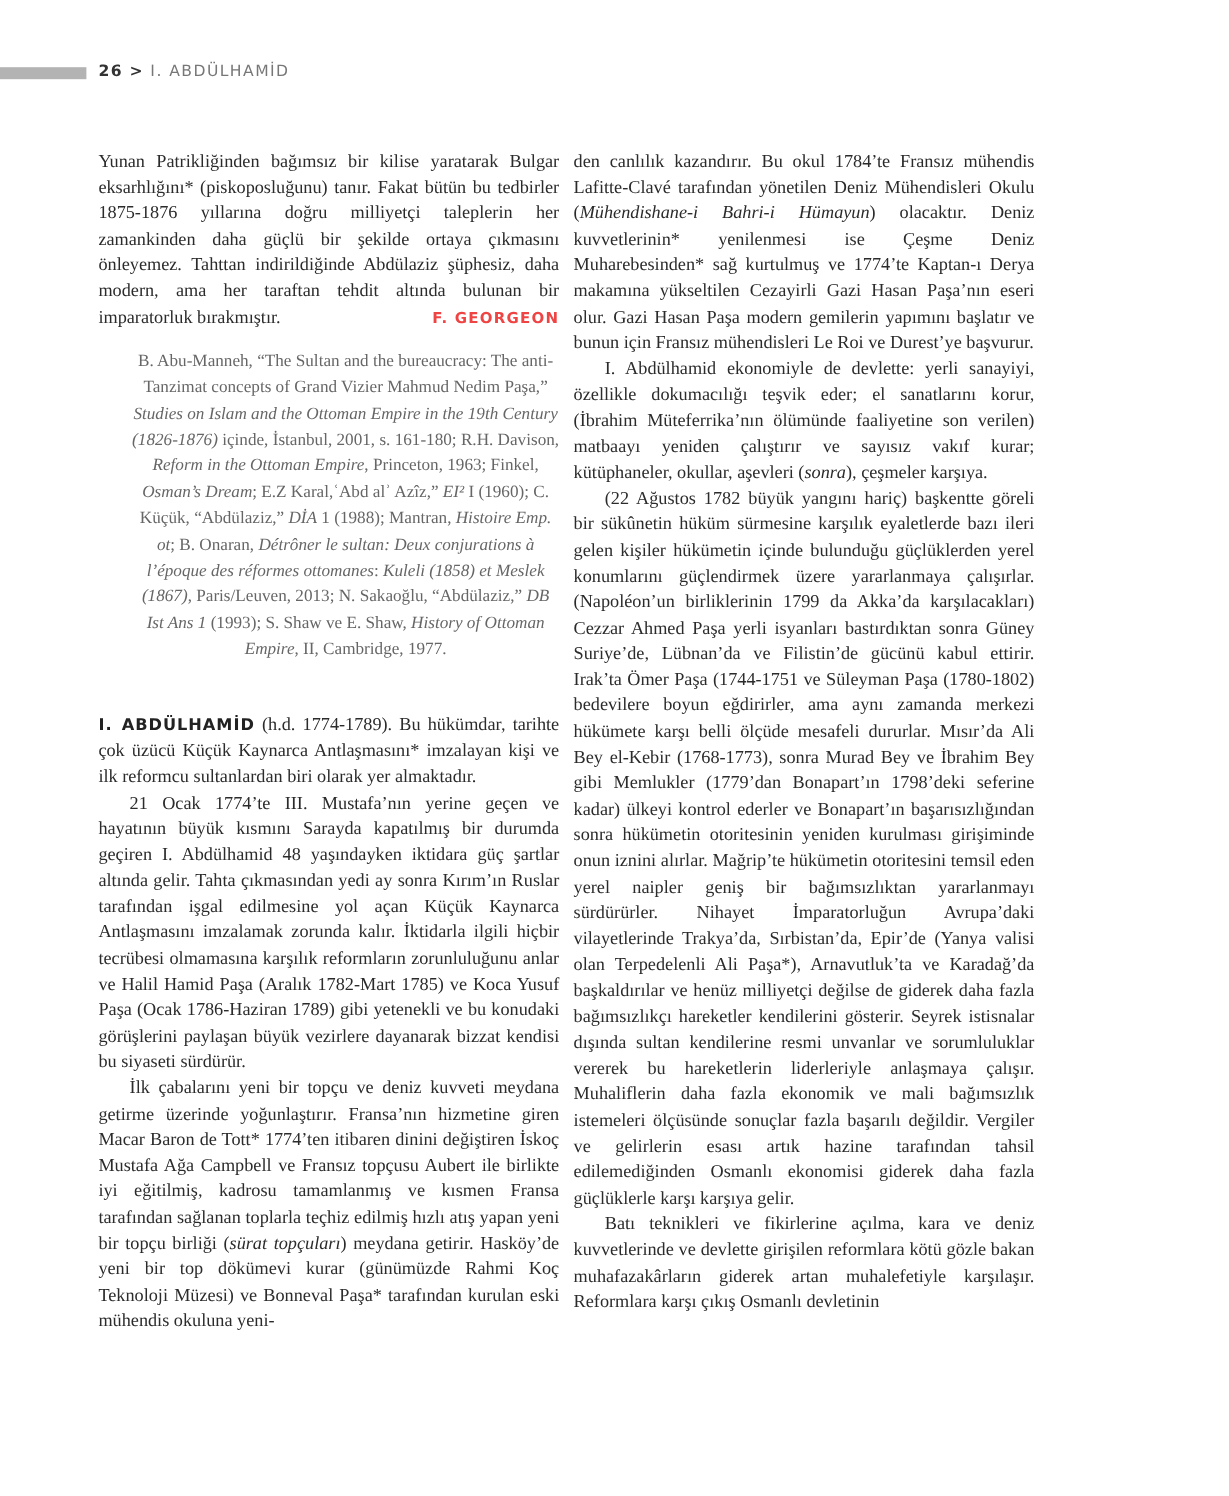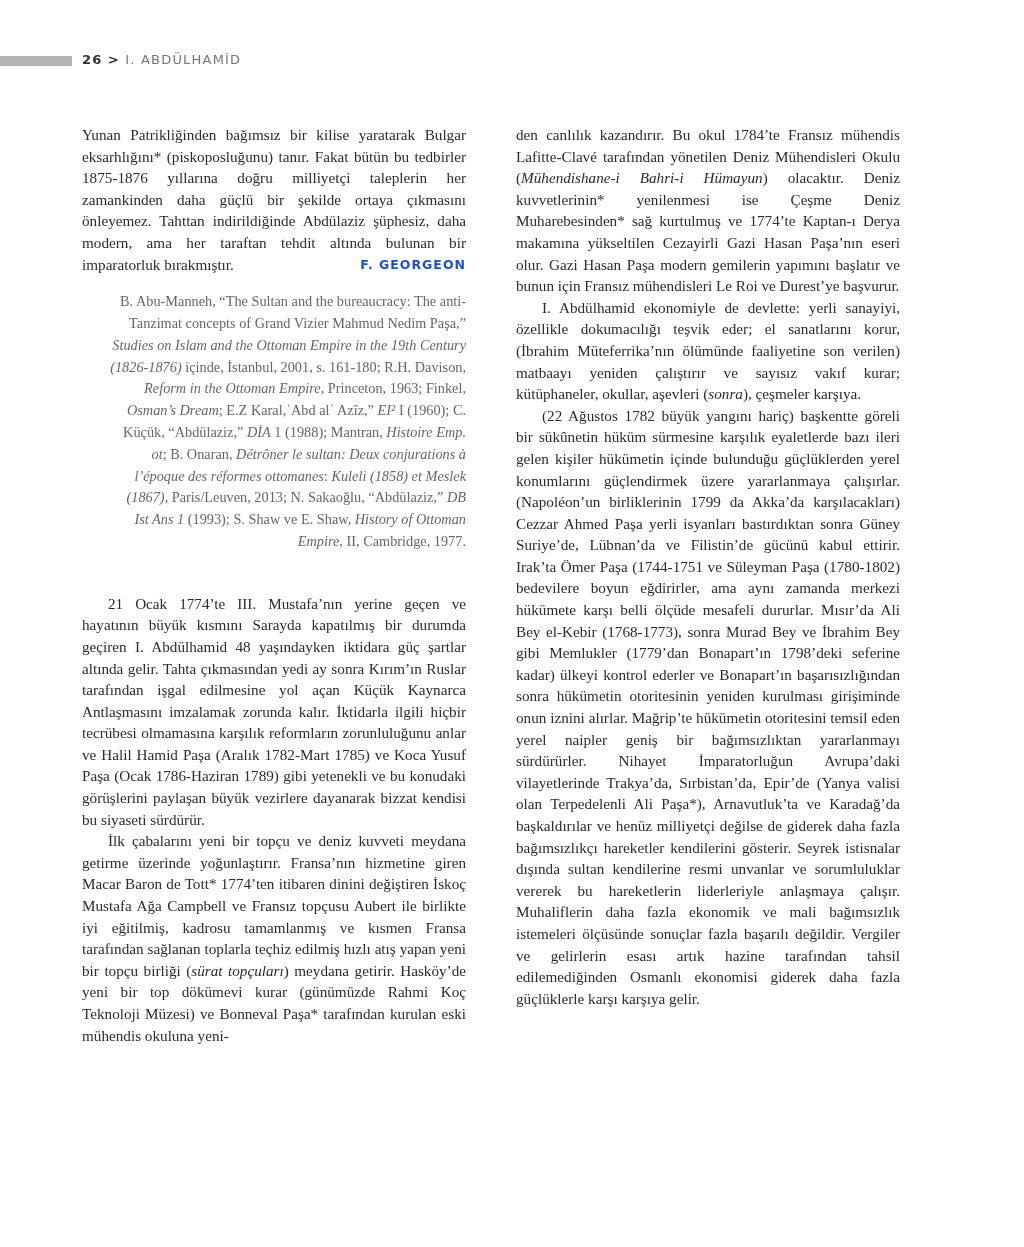--- a/index.html
+++ b/index.html
@@ -4,47 +4,49 @@
 <style>
   html, body { margin: 0; padding: 0; background: #ffffff; }
   body { width: 1024px; height: 1247px; position: relative; overflow: hidden; }
   .header-bar { position: absolute; left: 0; top: 56px; width: 72px; height: 10px; background: #b3b3b3; }
   .header { position: absolute; left: 82px; top: 52px; font-family: "DejaVu Sans", sans-serif; font-size: 13px; letter-spacing: 1.2px; color: #555; }
   .header .pg { font-weight: bold; color: #333; }
   .header .sep { font-weight: bold; color: #333; }
   .header .ttl { color: #777; }
   .col { position: absolute; top: 104px; width: 384px; font-family: "Liberation Serif", "DejaVu Serif", serif; font-size: 15.2px; line-height: 21.6px; color: #2b2b2b; text-align: justify; hyphens: manual; margin-top: 20px; }
   .col.left { left: 82px; }
-  .col.right { left: 516px; }
+  .col.right { left: 478px; }
   p { margin: 0; }
   .indent { text-indent: 26px; }
-  .sig { font-family: "DejaVu Sans", sans-serif; font-weight: bold; font-size: 12.5px; letter-spacing: 1px; color: #1d4ed8; float: right; }
-  .biblio { margin: 16px 0 0 28px; font-size: 14.3px; line-height: 21.8px; color: #666; text-align: right; }
+  .sig { font-family: "DejaVu Sans", sans-serif; font-weight: bold; font-size: 12.5px; letter-spacing: 1px; color: #ef4444; float: right; }
+  .biblio { margin: 16px 0 0 28px; font-size: 14.3px; line-height: 21.8px; color: #666; text-align: center; }
   .biblio i { color: #666; }
   .entry { margin-top: 40px; }
   .entry-head { font-family: "DejaVu Sans", sans-serif; font-weight: bold; font-size: 13.5px; letter-spacing: 0.8px; color: #222; }
 </style>
 </head>
 <body>
 
 <div class="header-bar"></div>
 <div class="header">
   <span class="pg">26</span>
   <span class="sep">&gt;</span>
   <span class="ttl">I. ABDÜLHAMİD</span>
 </div>
 
 <div class="col left">
   <p><span>Yunan Patrikliğinden bağımsız bir kilise yaratarak Bulgar eksarhlığını* (piskoposluğunu) tanır. Fakat bütün bu tedbirler 1875-1876 yıllarına doğru milliyetçi taleplerin her zamankinden daha güçlü bir şekilde ortaya çıkmasını önleyemez. Tahttan indirildiğinde Abdülaziz şüphesiz, daha modern, ama her taraftan tehdit altında bulunan bir imparatorluk bırakmıştır.</span><span class="sig">F. GEORGEON</span></p>
   <div style="clear:both"></div>
   <p class="biblio" id="biblio"><span>B. Abu-Manneh, “The Sultan and the bureaucracy: The anti-Tanzimat concepts of Grand Vizier Mahmud Nedim Paşa,” </span><i>Studies on Islam and the Ottoman Empire in the 19th Century (1826-1876)</i><span> içinde, İstanbul, 2001, s. 161-180; R.H. Davison, </span><i>Reform in the Ottoman Empire</i><span>, Princeton, 1963; Finkel, </span><i>Osman’s Dream</i><span>; E.Z Karal,ʿAbd alʾ Azîz,” </span><i>EI²</i><span> I (1960); C. Küçük, “Abdülaziz,” </span><i>DİA</i><span> 1 (1988); Mantran, </span><i>Histoire Emp. ot</i><span>; B. Onaran, </span><i>Détrôner le sultan: Deux conjurations à l’époque des réformes ottomanes</i><span>: </span><i>Kuleli (1858) et Meslek (1867)</i><span>, Paris/Leuven, 2013; N. Sakaoğlu, “Abdülaziz,” </span><i>DB Ist Ans 1</i><span> (1993); S. Shaw ve E. Shaw, </span><i>History of Ottoman Empire</i><span>, II, Cambridge, 1977.</span></p>
 
   <div class="entry">
+    <p><span class="entry-head">I. ABDÜLHAMİD</span><span> (h.d. 1774-1789). Bu hükümdar, tarihte çok üzücü Küçük Kaynarca Antlaşmasını* imzalayan kişi ve ilk reformcu sultanlardan biri olarak yer almaktadır.</span></p>
     <p class="indent">21 Ocak 1774’te III. Mustafa’nın yerine geçen ve hayatının büyük kısmını Sarayda kapatılmış bir durumda geçiren I. Abdülhamid 48 yaşındayken iktidara güç şartlar altında gelir. Tahta çıkmasından yedi ay sonra Kırım’ın Ruslar tarafından işgal edilmesine yol açan Küçük Kaynarca Antlaşmasını imzalamak zorunda kalır. İktidarla ilgili hiçbir tecrübesi olmamasına karşılık reformların zorunluluğunu anlar ve Halil Hamid Paşa (Aralık 1782-Mart 1785) ve Koca Yusuf Paşa (Ocak 1786-Haziran 1789) gibi yetenekli ve bu konudaki görüşlerini paylaşan büyük vezirlere dayanarak bizzat kendisi bu siyaseti sürdürür.</p>
     <p class="indent"><span>İlk çabalarını yeni bir topçu ve deniz kuvveti meydana getirme üzerinde yoğunlaştırır. Fransa’nın hizmetine giren Macar Baron de Tott* 1774’ten itibaren dinini değiştiren İskoç Mustafa Ağa Campbell ve Fransız topçusu Aubert ile birlikte iyi eğitilmiş, kadrosu tamamlanmış ve kısmen Fransa tarafından sağlanan toplarla teçhiz edilmiş hızlı atış yapan yeni bir topçu birliği (</span><i>sürat topçuları</i><span>) meydana getirir. Hasköy’de yeni bir top dökümevi kurar (günümüzde Rahmi Koç Teknoloji Müzesi) ve Bonneval Paşa* tarafından kurulan eski mühendis okuluna yeni-</span></p>
   </div>
 </div>
 
 <div class="col right">
   <p><span>den canlılık kazandırır. Bu okul 1784’te Fransız mühendis Lafitte-Clavé tarafından yönetilen Deniz Mühendisleri Okulu (</span><i>Mühendishane-i Bahri-i Hümayun</i><span>) olacaktır. Deniz kuvvetlerinin* yenilenmesi ise Çeşme Deniz Muharebesinden* sağ kurtulmuş ve 1774’te Kaptan-ı Derya makamına yükseltilen Cezayirli Gazi Hasan Paşa’nın eseri olur. Gazi Hasan Paşa modern gemilerin yapımını başlatır ve bunun için Fransız mühendisleri Le Roi ve Durest’ye başvurur.</span></p>
   <p class="indent"><span>I. Abdülhamid ekonomiyle de devlette: yerli sanayiyi, özellikle dokumacılığı teşvik eder; el sanatlarını korur, (İbrahim Müteferrika’nın ölümünde faaliyetine son verilen) matbaayı yeniden çalıştırır ve sayısız vakıf kurar; kütüphaneler, okullar, aşevleri (</span><i>sonra</i><span>), çeşmeler karşıya.</span></p>
   <p class="indent">(22 Ağustos 1782 büyük yangını hariç) başkentte göreli bir sükûnetin hüküm sürmesine karşılık eyaletlerde bazı ileri gelen kişiler hükümetin içinde bulunduğu güçlüklerden yerel konumlarını güçlendirmek üzere yararlanmaya çalışırlar. (Napoléon’un birliklerinin 1799 da Akka’da karşılacakları) Cezzar Ahmed Paşa yerli isyanları bastırdıktan sonra Güney Suriye’de, Lübnan’da ve Filistin’de gücünü kabul ettirir. Irak’ta Ömer Paşa (1744-1751 ve Süleyman Paşa (1780-1802) bedevilere boyun eğdirirler, ama aynı zamanda merkezi hükümete karşı belli ölçüde mesafeli dururlar. Mısır’da Ali Bey el-Kebir (1768-1773), sonra Murad Bey ve İbrahim Bey gibi Memlukler (1779’dan Bonapart’ın 1798’deki seferine kadar) ülkeyi kontrol ederler ve Bonapart’ın başarısızlığından sonra hükümetin otoritesinin yeniden kurulması girişiminde onun iznini alırlar. Mağrip’te hükümetin otoritesini temsil eden yerel naipler geniş bir bağımsızlıktan yararlanmayı sürdürürler. Nihayet İmparatorluğun Avrupa’daki vilayetlerinde Trakya’da, Sırbistan’da, Epir’de (Yanya valisi olan Terpedelenli Ali Paşa*), Arnavutluk’ta ve Karadağ’da başkaldırılar ve henüz milliyetçi değilse de giderek daha fazla bağımsızlıkçı hareketler kendilerini gösterir. Seyrek istisnalar dışında sultan kendilerine resmi unvanlar ve sorumluluklar vererek bu hareketlerin liderleriyle anlaşmaya çalışır. Muhaliflerin daha fazla ekonomik ve mali bağımsızlık istemeleri ölçüsünde sonuçlar fazla başarılı değildir. Vergiler ve gelirlerin esası artık hazine tarafından tahsil edilemediğinden Osmanlı ekonomisi giderek daha fazla güçlüklerle karşı karşıya gelir.</p>
+  <p class="indent">Batı teknikleri ve fikirlerine açılma, kara ve deniz kuvvetlerinde ve devlette girişilen reformlara kötü gözle bakan muhafazakârların giderek artan muhalefetiyle karşılaşır. Reformlara karşı çıkış Osmanlı devletinin</p>
 </div>
 
 </body></html>

